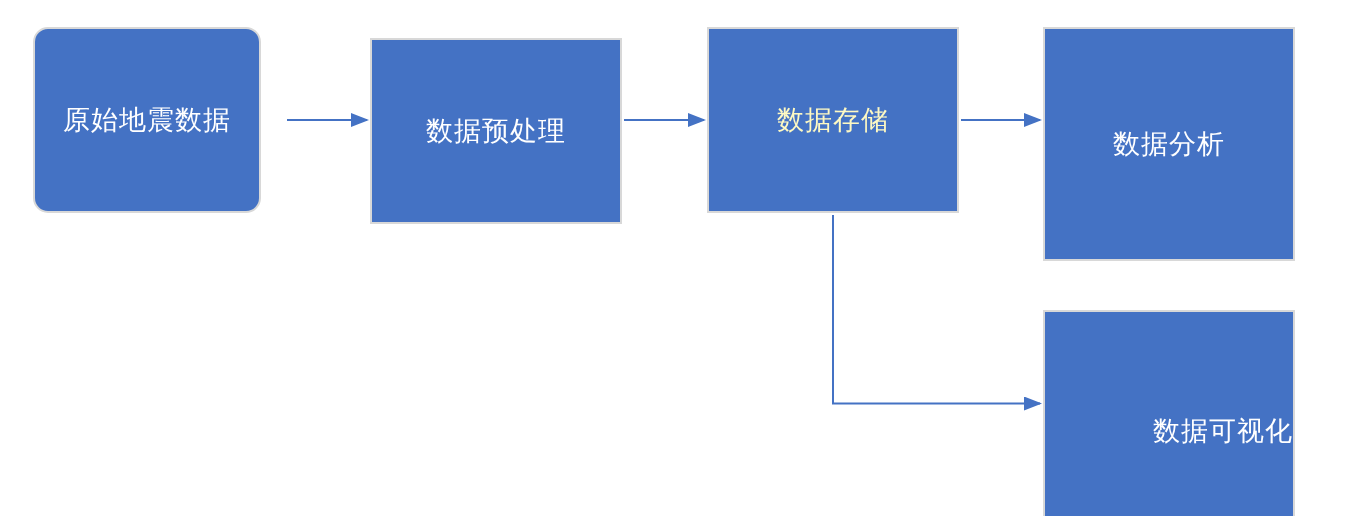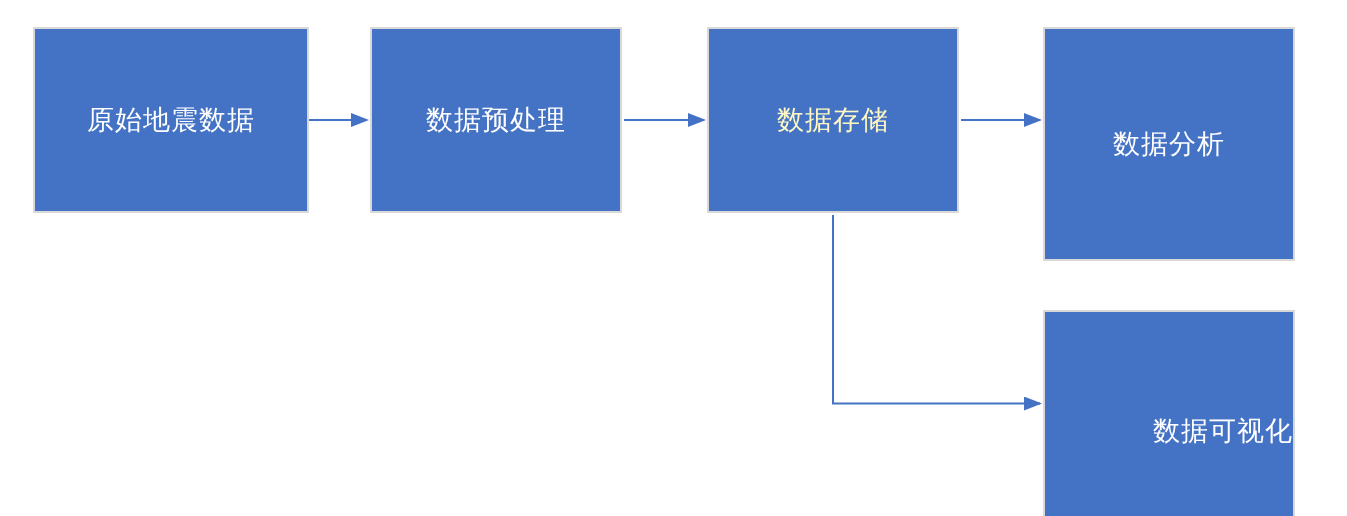--- a/index.html
+++ b/index.html
@@ -49,24 +49,24 @@
       </marker>
     </defs>
     <g id="edge-group">
         <polyline points="287,120 367,120" fill="none" stroke="#4472C4" stroke-width="2" marker-end="url(#arrowhead)"></polyline>
         <polyline points="624,120 704,120" fill="none" stroke="#4472C4" stroke-width="2" marker-end="url(#arrowhead)"></polyline>
         <polyline points="961,120 1040,120" fill="none" stroke="#4472C4" stroke-width="2" marker-end="url(#arrowhead)"></polyline>
         <polyline points="833,215 833,403.5 1040,403.5" fill="none" stroke="#4472C4" stroke-width="2" marker-end="url(#arrowhead)"></polyline>
       </g>
   </svg>
   <div id="node-group">
-      <div class="flow-node" style="left: 33px; top: 27px; width: 276px; height: 186px; background: rgb(68, 114, 196); border-color: rgb(216, 216, 216);">
+      <div class="flow-node" style="left: 33px; top: 27px; width: 228px; height: 186px; background: rgb(68, 114, 196); border-color: rgb(216, 216, 216); border-radius: 15px;">
         <span class="node-label" style="color: rgb(255, 255, 255);">原始地震数据</span>
       </div>
-      <div class="flow-node" style="left: 370px; top: 27px; width: 252px; height: 186px; background: rgb(68, 114, 196); border-color: rgb(216, 216, 216);">
+      <div class="flow-node" style="left: 370px; top: 38px; width: 252px; height: 186px; background: rgb(68, 114, 196); border-color: rgb(216, 216, 216);">
         <span class="node-label" style="color: rgb(255, 255, 255);">数据预处理</span>
       </div>
       <div class="flow-node" style="left: 707px; top: 27px; width: 252px; height: 186px; background: rgb(68, 114, 196); border-color: rgb(216, 216, 216);">
         <span class="node-label" style="color: #fef9c3;">数据存储</span>
       </div>
       <div class="flow-node" style="left: 1043px; top: 27px; width: 252px; height: 234px; background: rgb(68, 114, 196); border-color: rgb(216, 216, 216);">
         <span class="node-label" style="color: rgb(255, 255, 255);">数据分析</span>
       </div>
       <div class="flow-node" style="left: 1043px; top: 310px; width: 252px; height: 243px; background: rgb(68, 114, 196); border-color: rgb(216, 216, 216); justify-content: flex-end;">
         <span class="node-label" style="color: rgb(255, 255, 255);">数据可视化</span>

